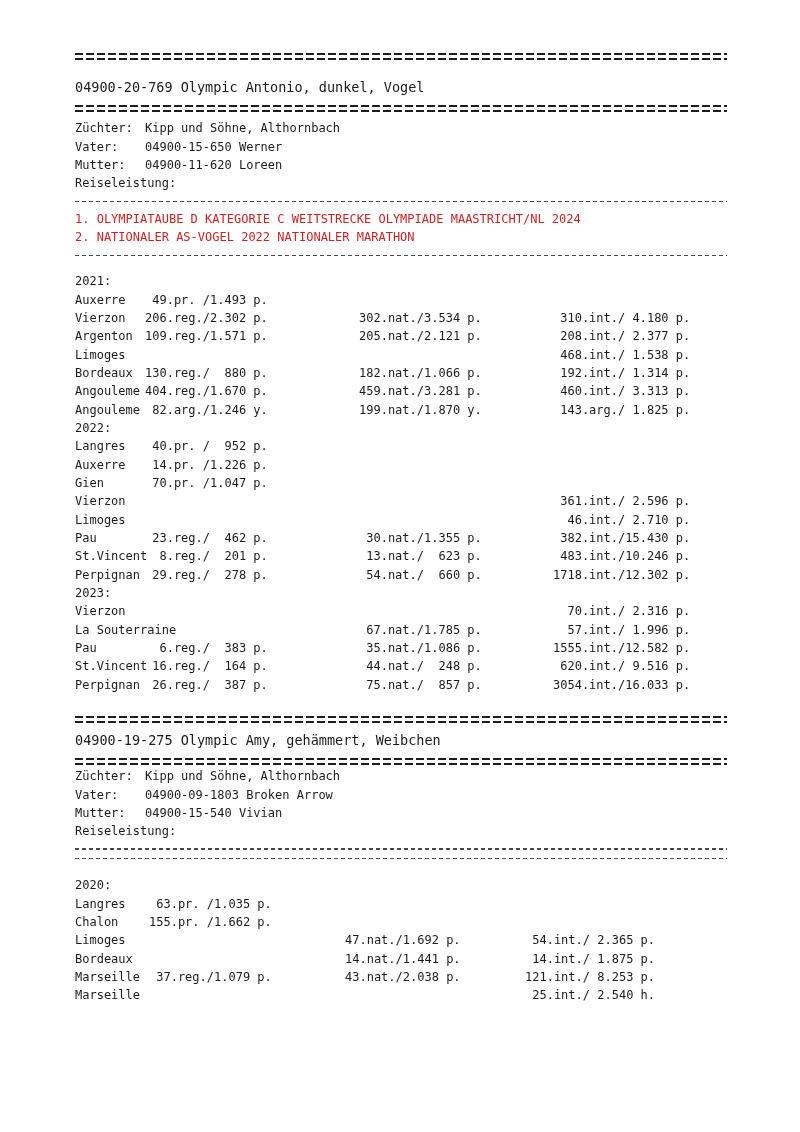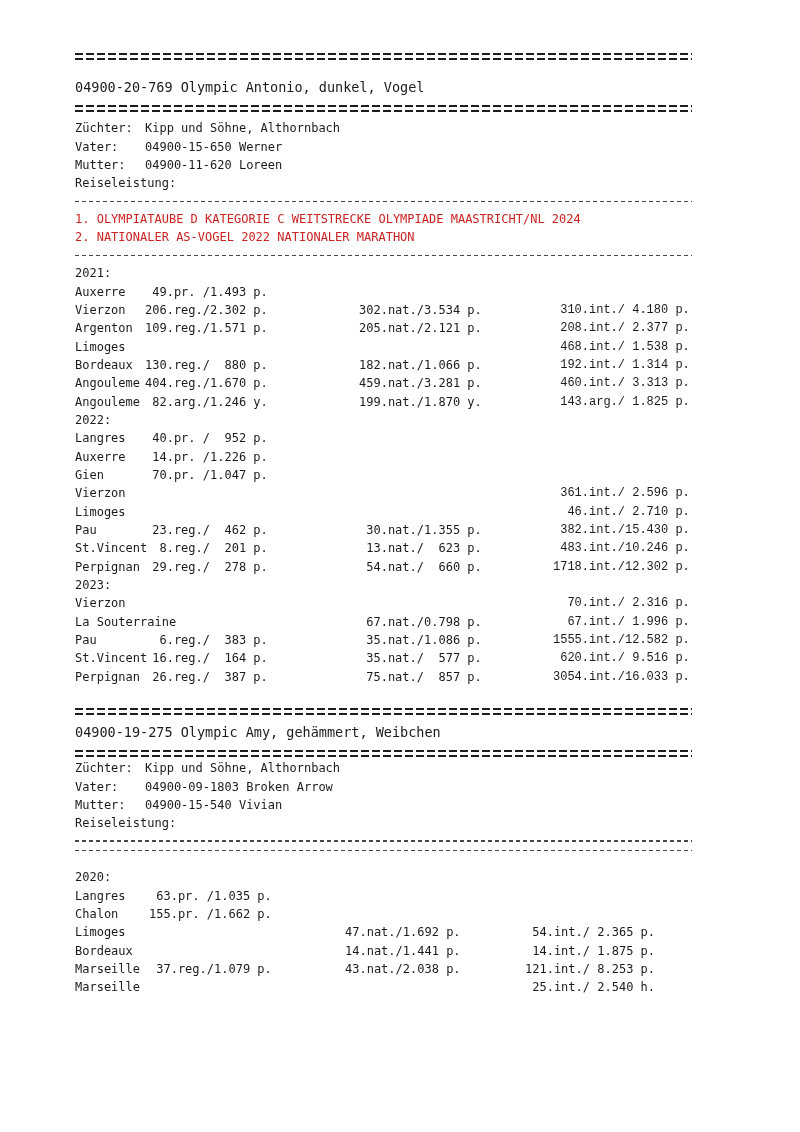--- a/index.html
+++ b/index.html
@@ -1,46 +1,46 @@
 <!DOCTYPE html>
 <html><head>
 <meta charset="utf-8">
 <style>
   html,body{margin:0;padding:0;background:#fff;}
   .page{
     position:relative;width:692px;height:1132px;background:#fff;overflow:hidden;
     font-family:"DejaVu Sans Mono","Liberation Mono",monospace;
-    font-size:12px;line-height:18.33px;color:#1b1b1b;
+    font-size:12px;line-height:18.33px;color:#1b1b1b;padding-left:36px;
   }
   .content{position:absolute;left:75px;top:0;width:652px;padding-top:53px;}
   .record{display:block;}
   
   .rule-double{width:100%;}
   .rule-double .bar{height:2px;background:repeating-linear-gradient(90deg,#1d1d1d 0 8px,transparent 8px 11px);}
   .rule-double .bar + .bar{margin-top:3px;}
   .rule-single{height:1.5px;margin-top:8px;background:repeating-linear-gradient(90deg,#474747 0 4px,transparent 4px 7px);}
   
   .record-title{font-size:13.5px;margin:18px 0 9px;white-space:pre;}
   
   .info{margin-top:7px;}
   .info-row{position:relative;height:18.33px;}
   .info-row .lbl{position:absolute;left:0;top:0;white-space:pre;}
   .info-row .val{position:absolute;left:70px;top:0;white-space:pre;}
   
   .honors{margin-top:8px;}
   .honor-line{color:var(--red,#cc2222);white-space:pre;height:18.33px;}
   
-  .results{margin-top:8px;}
+  .results{margin-top:16px;}
   .row{position:relative;height:18.33px;}
   .row span{position:absolute;top:0;white-space:pre;}
   .row .f0{left:0;}
   
   #records > section:nth-of-type(1) .f1{left:70px;}
   #records > section:nth-of-type(1) .f2{left:284px;}
-  #records > section:nth-of-type(1) .f3{left:478px;font-family:Liberation Mono, monospace;}
+  #records > section:nth-of-type(1) .f3{left:478px;}
   #records > section:nth-of-type(2){margin-top:22px;}
   #records > section:nth-of-type(2) .record-title{margin-top:8px;}
   #records > section:nth-of-type(2) .info{margin-top:2px;}
   #records > section:nth-of-type(2) .results{margin-top:17px;}
   #records > section:nth-of-type(2) .f1{left:74px;}
   #records > section:nth-of-type(2) .f2{left:270px;}
   #records > section:nth-of-type(2) .f3{left:450px;}
 </style>
 </head>
 <body>
@@ -220,35 +220,35 @@
               <div class="row">
                 <span class="f0">Vierzon</span>
                 <span class="f1"></span>
                 <span class="f2"></span>
                 <span class="f3">  70.int./ 2.316 p.</span>
               </div>
 
               <div class="row">
                 <span class="f0">La Souterraine</span>
                 <span class="f1"></span>
-                <span class="f2"> 67.nat./0.798 p.</span>
-                <span class="f3">  67.int./ 1.996 p.</span>
+                <span class="f2"> 67.nat./1.785 p.</span>
+                <span class="f3">  57.int./ 1.996 p.</span>
               </div>
 
               <div class="row">
                 <span class="f0">Pau</span>
                 <span class="f1">  6.reg./  383 p.</span>
                 <span class="f2"> 35.nat./1.086 p.</span>
                 <span class="f3">1555.int./12.582 p.</span>
               </div>
 
               <div class="row">
                 <span class="f0">St.Vincent</span>
                 <span class="f1"> 16.reg./  164 p.</span>
-                <span class="f2"> 35.nat./  577 p.</span>
+                <span class="f2"> 44.nat./  248 p.</span>
                 <span class="f3"> 620.int./ 9.516 p.</span>
               </div>
 
               <div class="row">
                 <span class="f0">Perpignan</span>
                 <span class="f1"> 26.reg./  387 p.</span>
                 <span class="f2"> 75.nat./  857 p.</span>
                 <span class="f3">3054.int./16.033 p.</span>
               </div>
             </div>

